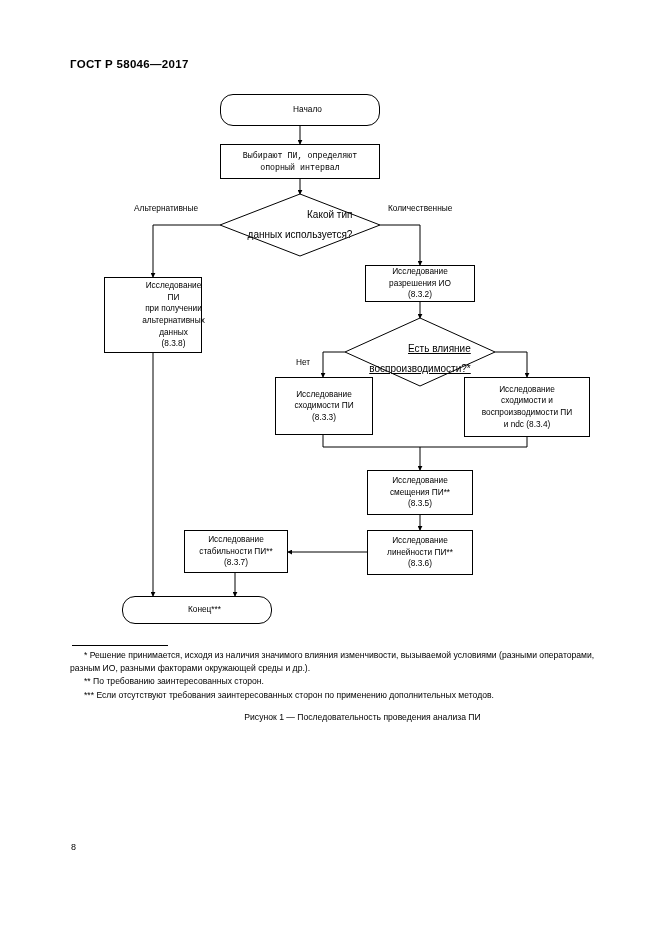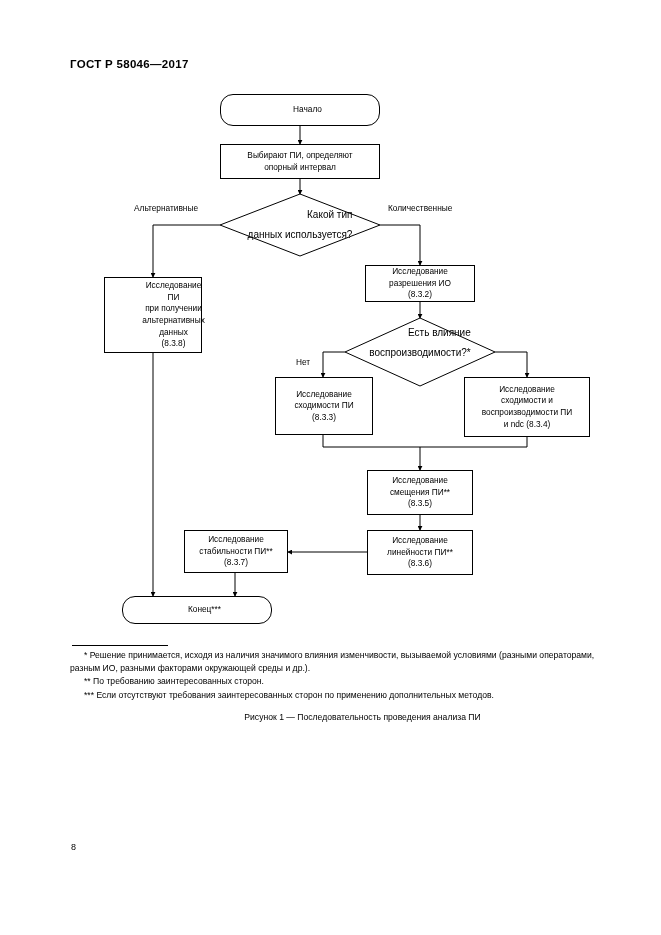--- a/index.html
+++ b/index.html
@@ -167,21 +167,21 @@
         <polygon points="300,194 380,225 300,256 220,225"></polygon>
 
         <polygon points="420,318 495,352 420,386 345,352"></polygon>
       </g>
     </svg>
 
     <div class="node terminator" style="left:220px; top:94px; width:160px; height:32px;">
       <span class="lbl">Начало</span>
     </div>
 
-    <div class="node" style="left:220px; top:144px; width:160px; height:35px;">
+    <div class="node" style="left:220px; top:144px; width:160px; height:35px;font-family:Liberation Mono, monospace;">
       <span class="lbl">Выбирают ПИ, определяют
 опорный интервал</span>
     </div>
 
     <div class="diamond-wrap" style="left:224px; top:196px; width:152px; height:58px;">
       <span class="diamond-label">Какой тип
 данных используется?</span>
     </div>
 
     <div class="edge-label" style="left:134px; top:203px;">Альтернативные</div>
@@ -195,21 +195,21 @@
 данных
 (8.3.8)</span>
     </div>
 
     <div class="node" style="left:365px; top:265px; width:110px; height:37px;">
       <span class="lbl">Исследование
 разрешения ИО
 (8.3.2)</span>
     </div>
 
-    <div class="diamond-wrap" style="left:348px; top:312px; width:144px; height:62px;">
+    <div class="diamond-wrap" style="left:348px; top:328px; width:144px; height:62px;text-decoration:underline;">
       <span class="diamond-label">Есть влияние
 воспроизводимости?*</span>
     </div>
 
     <div class="edge-label" style="left:296px; top:357px;">Нет</div>
 
     <div class="node" style="left:275px; top:377px; width:98px; height:58px;">
       <span class="lbl">Исследование
 сходимости ПИ
 (8.3.3)</span>

